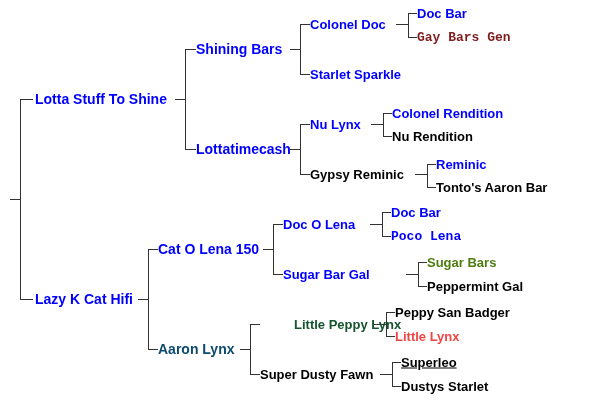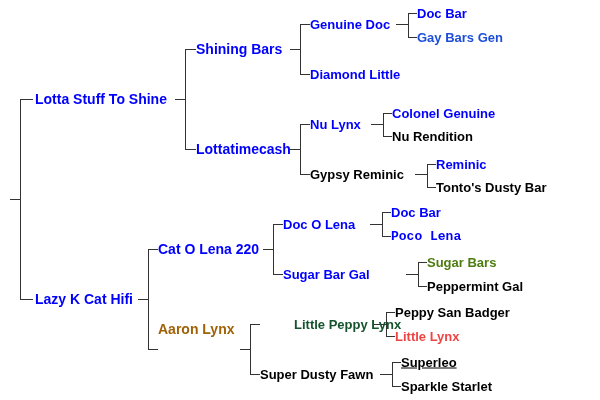--- a/index.html
+++ b/index.html
@@ -141,38 +141,38 @@
         <div class="arm" style="top: 0px; width: 9px; background: rgb(51, 51, 51);"></div>
         <div class="arm" style="top: 24px; width: 9px; background: rgb(51, 51, 51);"></div>
       </div>
       <div class="stub" style="left: 380px; top: 374px; width: 12px; background: rgb(51, 51, 51);"></div>
     </div>
   <div id="nodes-layer">
       <div class="node g1 link" style="left: 35px; top: 99px; color: rgb(0, 0, 255);">Lotta Stuff To Shine</div>
       <div class="node g1 link" style="left: 35px; top: 299px; color: rgb(0, 0, 255);">Lazy K Cat Hifi</div>
       <div class="node g2 link" style="left: 196px; top: 49px; color: rgb(0, 0, 255);">Shining Bars</div>
       <div class="node g2 link" style="left: 196px; top: 149px; color: rgb(0, 0, 255);">Lottatimecash</div>
-      <div class="node g2 link" style="left: 158px; top: 249px; color: rgb(0, 0, 255);">Cat O Lena 220</div>
-      <div class="node g2 link" style="left: 158px; top: 329px; color: #a16207;">Aaron Lynx</div>
-      <div class="node g3 link" style="left: 310px; top: 24px; color: rgb(0, 0, 255);">Genuine Doc</div>
-      <div class="node g3 link" style="left: 310px; top: 74px; color: rgb(0, 0, 255);">Diamond Little</div>
+      <div class="node g2 link" style="left: 158px; top: 249px; color: rgb(0, 0, 255);">Cat O Lena 150</div>
+      <div class="node g2 link" style="left: 158px; top: 349px; color: #0c4a6e;">Aaron Lynx</div>
+      <div class="node g3 link" style="left: 310px; top: 24px; color: rgb(0, 0, 255);">Colonel Doc</div>
+      <div class="node g3 link" style="left: 310px; top: 74px; color: rgb(0, 0, 255);">Starlet Sparkle</div>
       <div class="node g3 link" style="left: 310px; top: 124px; color: rgb(0, 0, 255);">Nu Lynx</div>
       <div class="node g3 plain" style="left: 310px; top: 174px; color: rgb(0, 0, 0);">Gypsy Reminic</div>
       <div class="node g3 link" style="left: 283px; top: 224px; color: rgb(0, 0, 255);">Doc O Lena</div>
       <div class="node g3 link" style="left: 283px; top: 274px; color: rgb(0, 0, 255);">Sugar Bar Gal</div>
       <div class="node g3 link" style="left: 260px; top: 324px; color: #14532d; padding-left: 34px;">Little Peppy Lynx</div>
       <div class="node g3 plain" style="left: 260px; top: 374px; color: rgb(0, 0, 0);">Super Dusty Fawn</div>
       <div class="node g4 link" style="left: 417px; top: 13px; color: rgb(0, 0, 255);">Doc Bar</div>
-      <div class="node g4 link" style="left: 417px; top: 37px; color: #1d4ed8;">Gay Bars Gen</div>
-      <div class="node g4 link" style="left: 392px; top: 113px; color: rgb(0, 0, 255);">Colonel Genuine</div>
+      <div class="node g4 link" style="left: 417px; top: 37px; color: #7f1d1d; font-family: Liberation Mono, monospace;">Gay Bars Gen</div>
+      <div class="node g4 link" style="left: 392px; top: 113px; color: rgb(0, 0, 255);">Colonel Rendition</div>
       <div class="node g4 plain" style="left: 392px; top: 136px; color: rgb(0, 0, 0);">Nu Rendition</div>
       <div class="node g4 link" style="left: 436px; top: 164px; color: rgb(0, 0, 255);">Reminic</div>
-      <div class="node g4 plain" style="left: 436px; top: 187px; color: rgb(0, 0, 0);">Tonto's Dusty Bar</div>
+      <div class="node g4 plain" style="left: 436px; top: 187px; color: rgb(0, 0, 0);">Tonto's Aaron Bar</div>
       <div class="node g4 link" style="left: 391px; top: 212px; color: rgb(0, 0, 255);">Doc Bar</div>
       <div class="node g4 link" style="left: 391px; top: 236px; color: rgb(0, 0, 255); font-family: Liberation Mono, monospace;">Poco Lena</div>
       <div class="node g4 link" style="left: 427px; top: 262px; color: #4d7c0f;">Sugar Bars</div>
       <div class="node g4 plain" style="left: 427px; top: 286px; color: rgb(0, 0, 0);">Peppermint Gal</div>
       <div class="node g4 plain" style="left: 395px; top: 312px; color: rgb(0, 0, 0);">Peppy San Badger</div>
       <div class="node g4 link" style="left: 395px; top: 336px; color: #ef4444;">Little Lynx</div>
       <div class="node g4 plain" style="left: 401px; top: 362px; color: rgb(0, 0, 0); text-decoration: underline;">Superleo</div>
-      <div class="node g4 plain" style="left: 401px; top: 386px; color: rgb(0, 0, 0);">Sparkle Starlet</div>
+      <div class="node g4 plain" style="left: 401px; top: 386px; color: rgb(0, 0, 0);">Dustys Starlet</div>
     </div>
 </div>
 
 </body></html>

